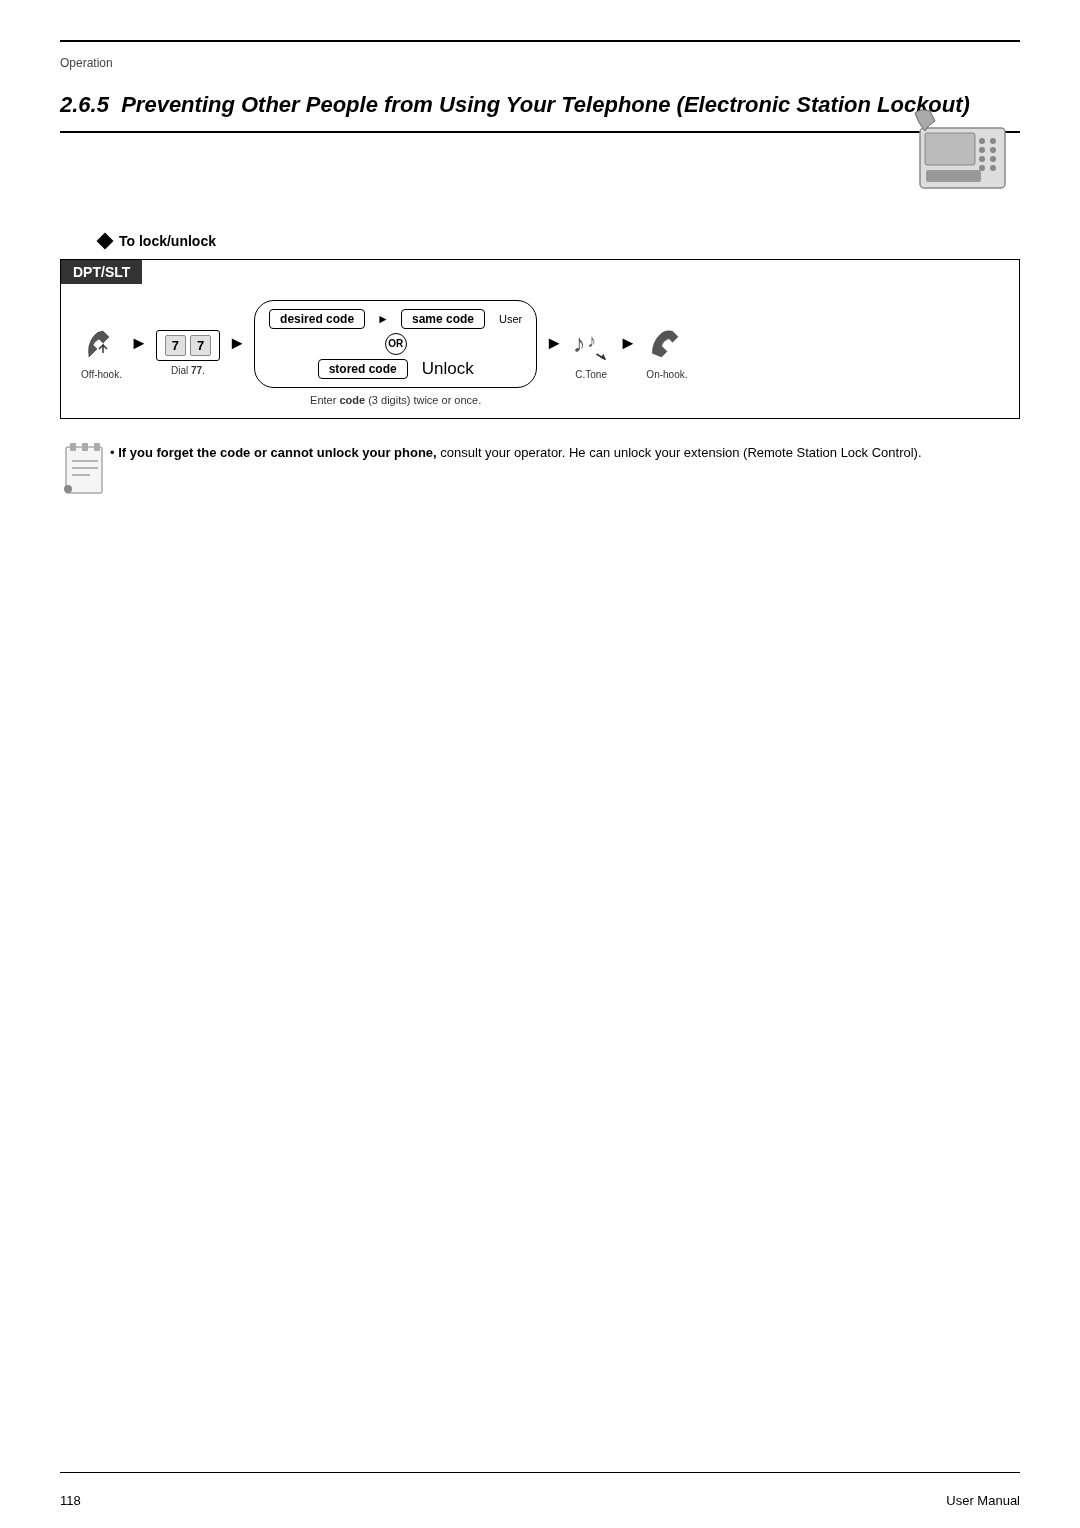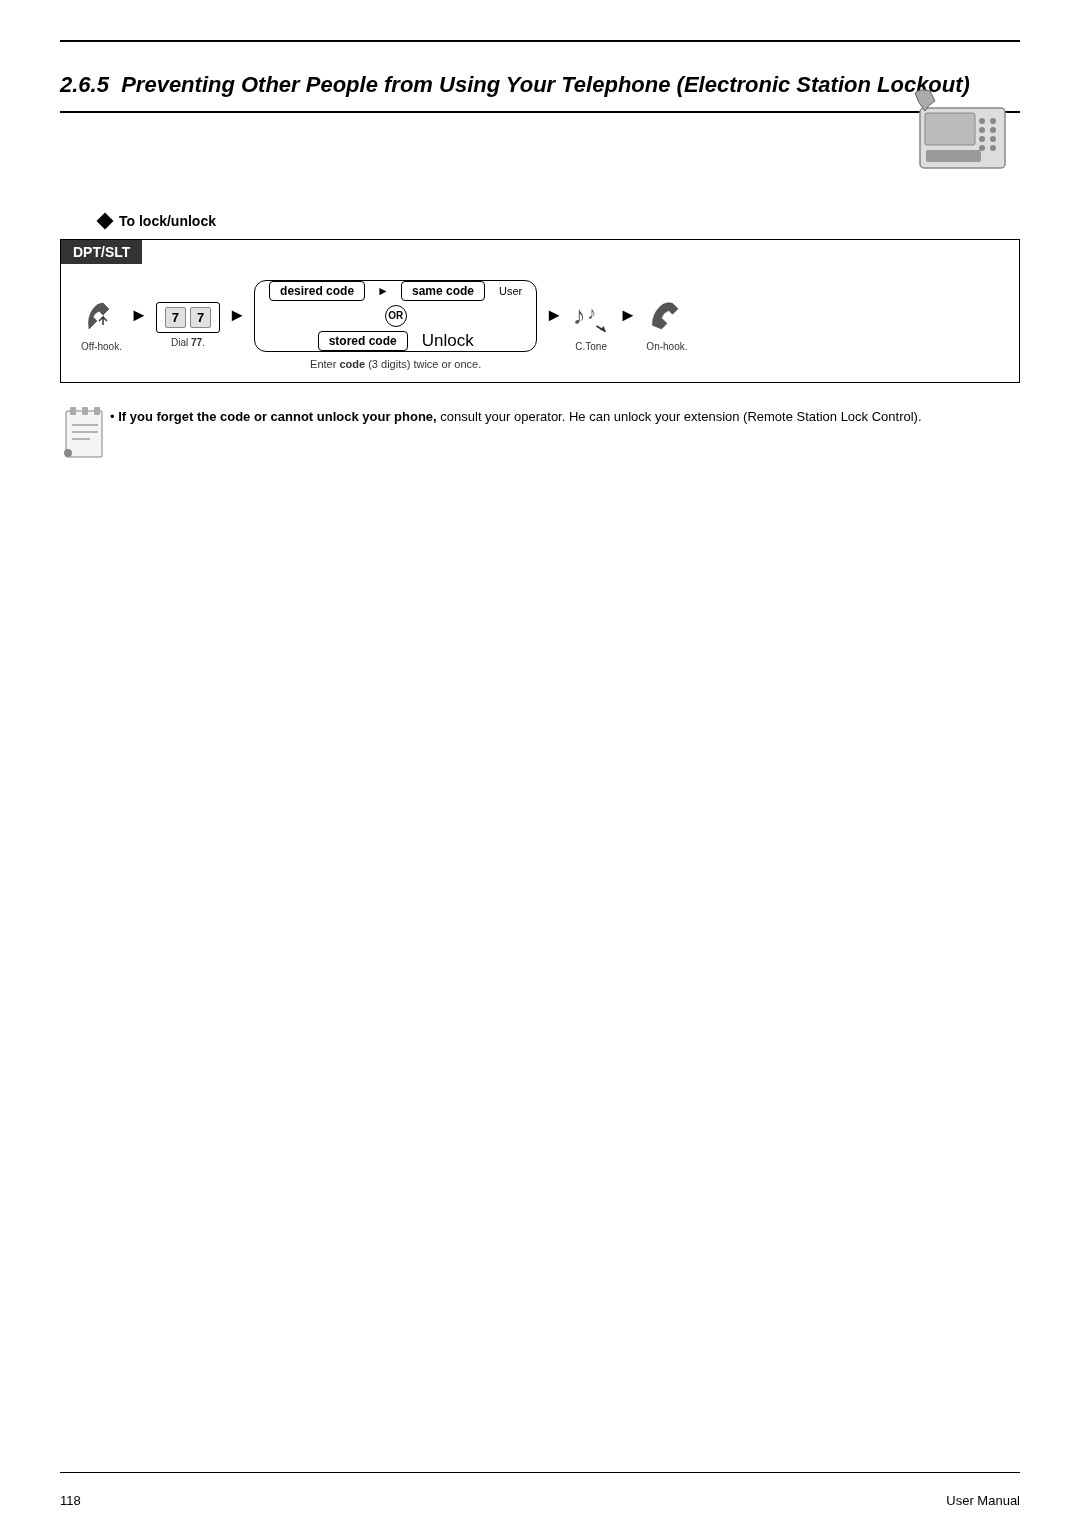--- a/index.html
+++ b/index.html
@@ -130,22 +130,22 @@
       border: 1px solid #888;
       border-radius: 2px;
       padding: 2px 6px;
       font-size: 13px;
       font-weight: bold;
     }
 
     
     .code-entry-box {
       border: 1.5px solid #000;
-      border-radius: 12px;
-      padding: 0 14px;
+      border-radius: 20px;
+      padding: 8px 14px;
       display: flex;
       flex-direction: column;
       align-items: center;
       gap: 4px;
       min-width: 180px;
     }
 
     .code-row {
       display: flex;
       align-items: center;
@@ -241,20 +241,21 @@
       align-items: center;
     }
   </style>
 </head>
 <body>
 
 <div class="page-container">
 
   <div style="height: 40px;"></div>
   <div class="top-rule"></div>
+  <div class="breadcrumb">Operation</div>
 
   <div class="section-title">
     <span>2.6.5</span>&nbsp;&nbsp;<span>Preventing Other People from Using Your Telephone (Electronic Station Lockout)</span>
   </div>
   <div class="title-rule"></div>
 
   <div class="phone-image-area">
     <svg class="phone-illustration" viewBox="0 0 110 100" xmlns="http://www.w3.org/2000/svg">
 
       <rect x="10" y="25" width="85" height="60" rx="4" ry="4" fill="#ddd" stroke="#888" stroke-width="1.5"></rect>

